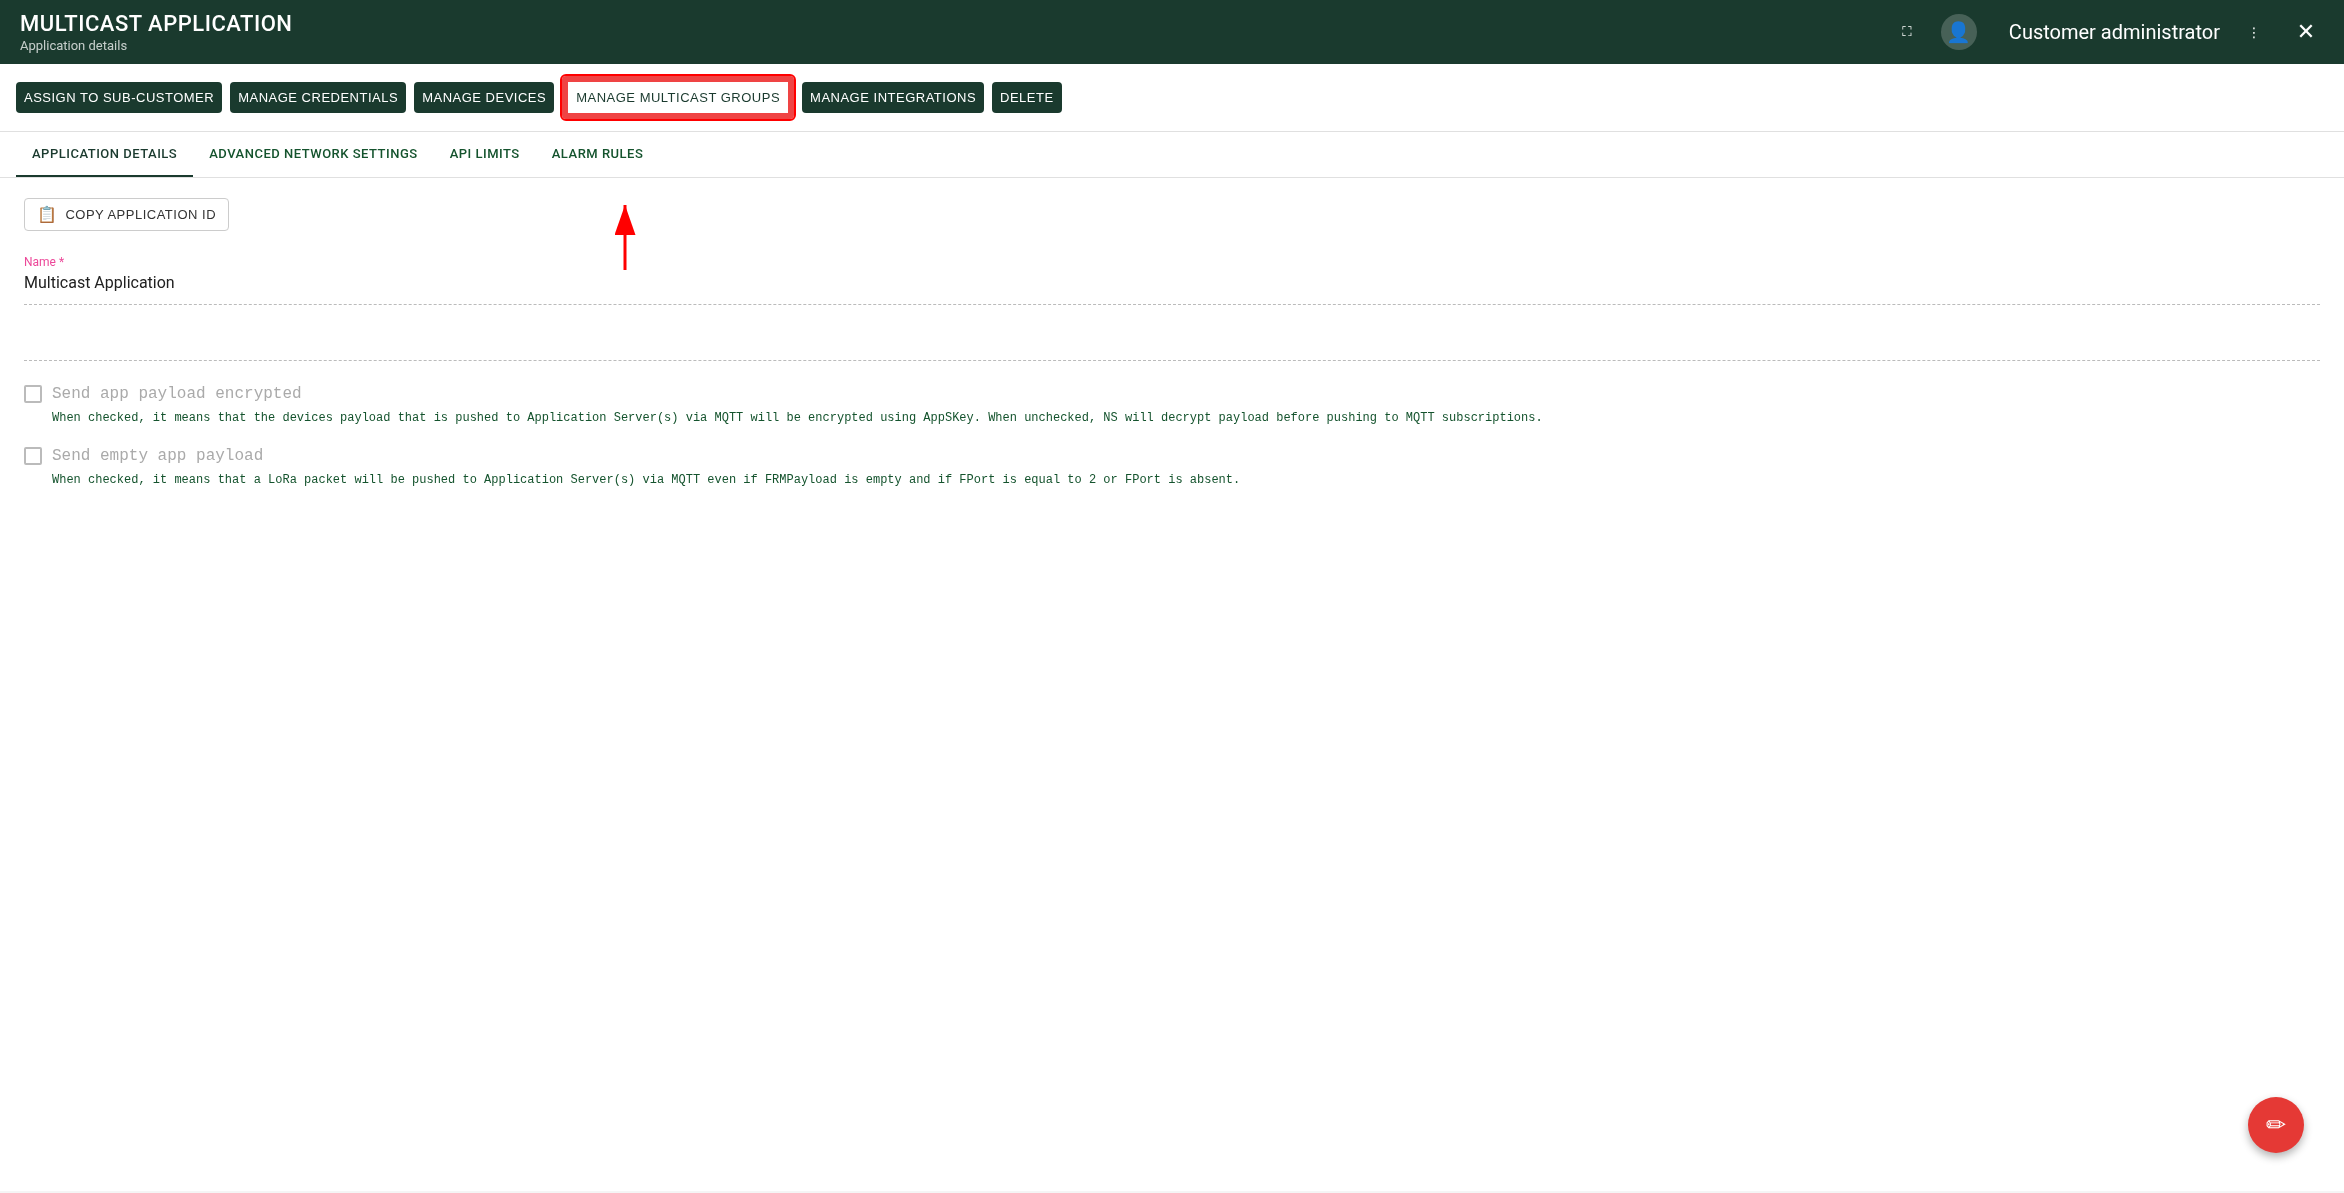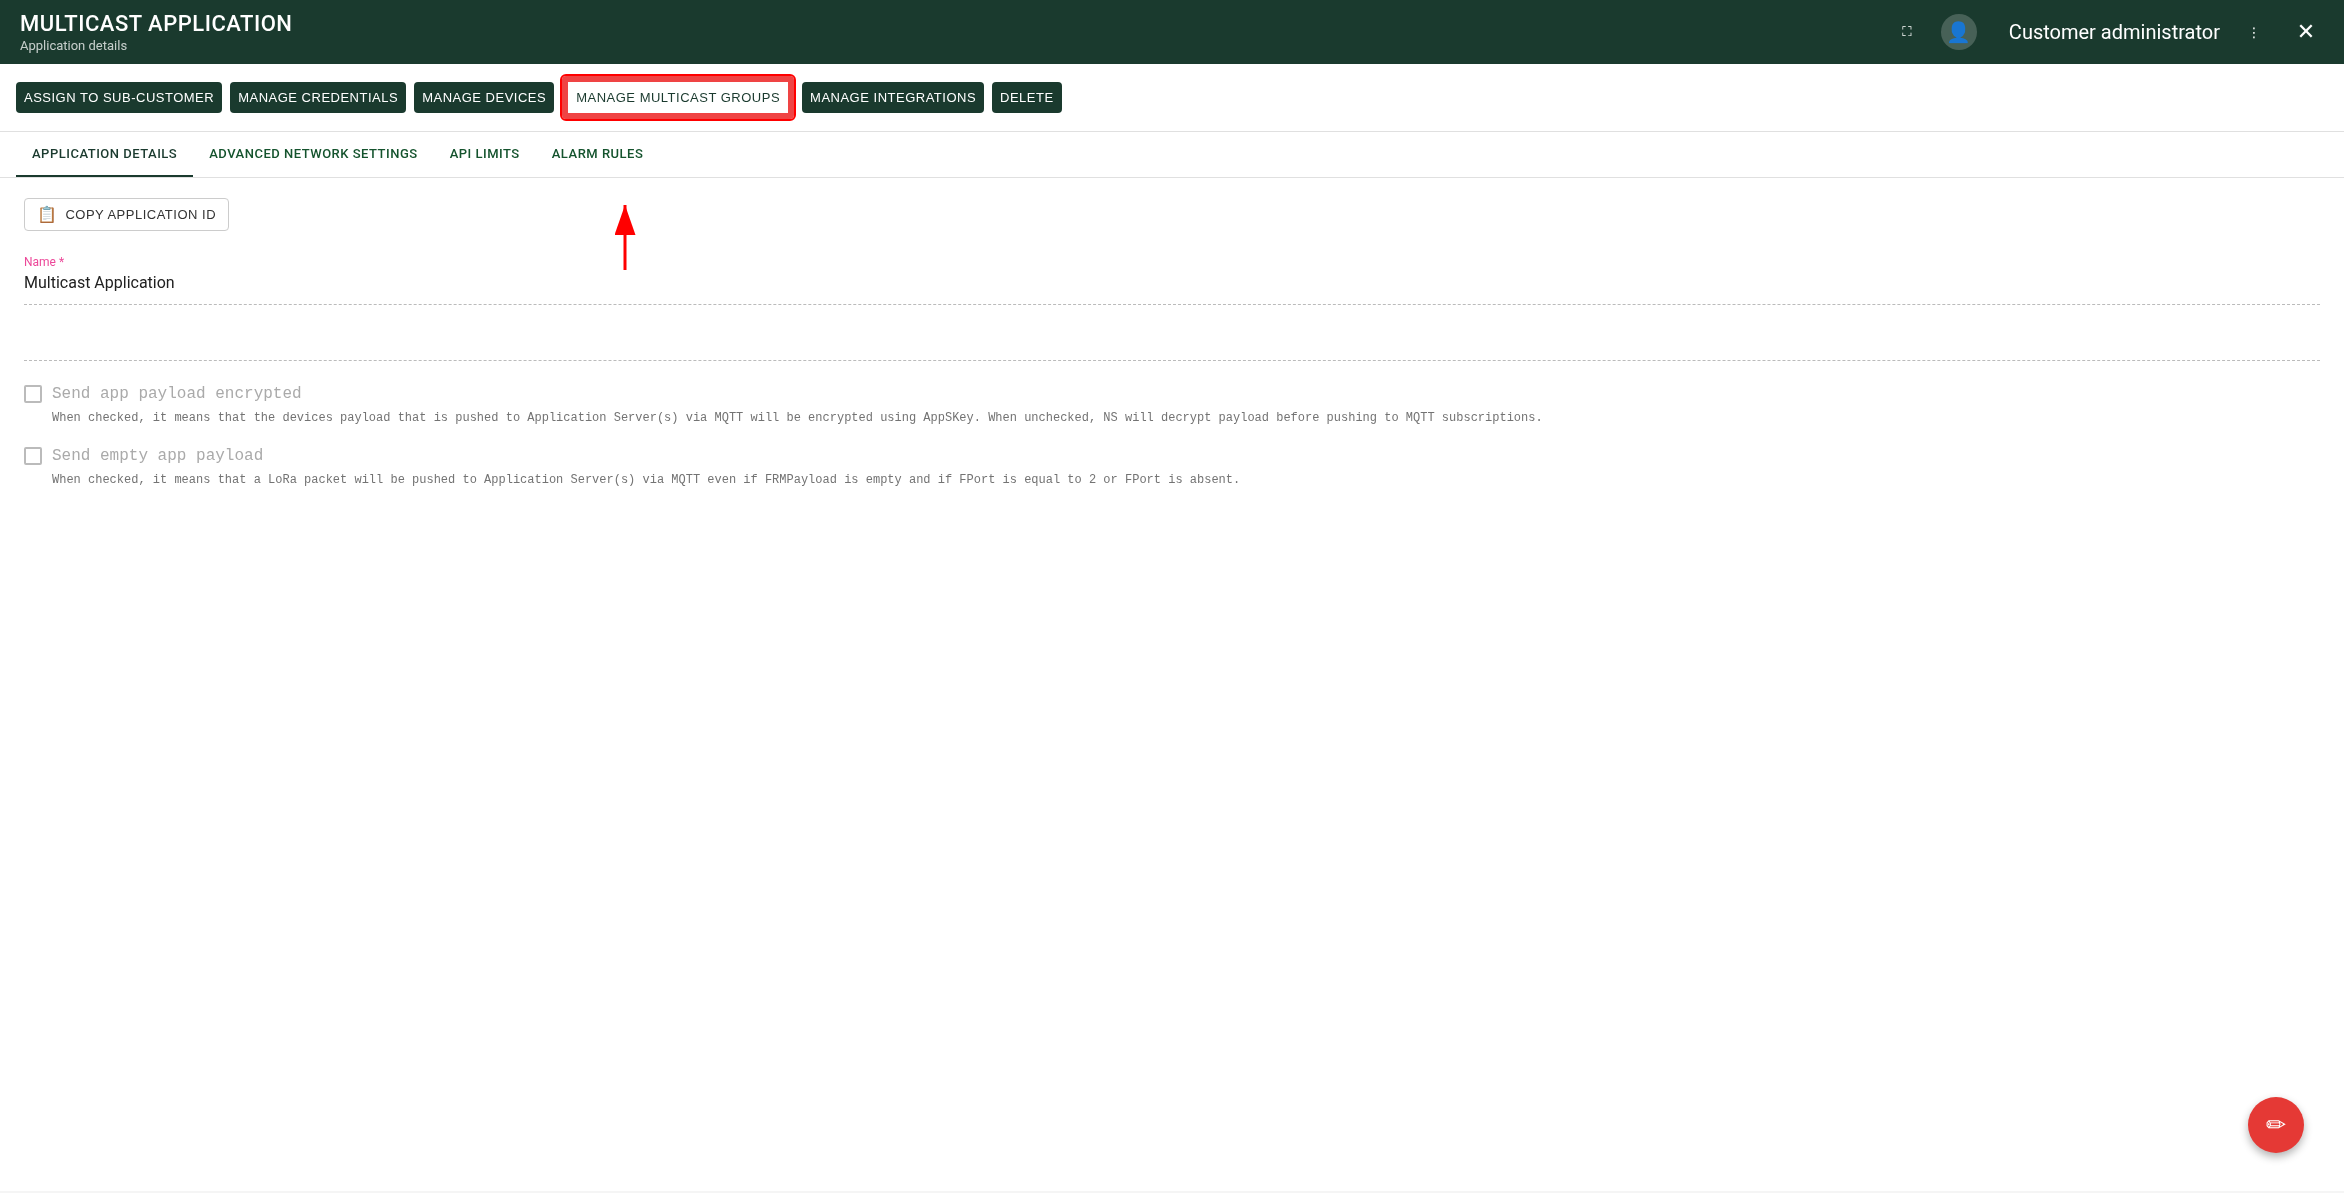--- a/index.html
+++ b/index.html
@@ -240,21 +240,21 @@
       flex-shrink: 0;
     }
 
     .checkbox-label {
       font-size: 16px;
       color: #aaa;
     }
 
     .checkbox-description {
       font-size: 12px;
-      color: #737373;
+      color: #14532d;
       margin-left: 28px;
       line-height: 1.5;
     }
 
     
     .fab-btn {
       position: fixed;
       bottom: 40px;
       right: 40px;
       width: 56px;

